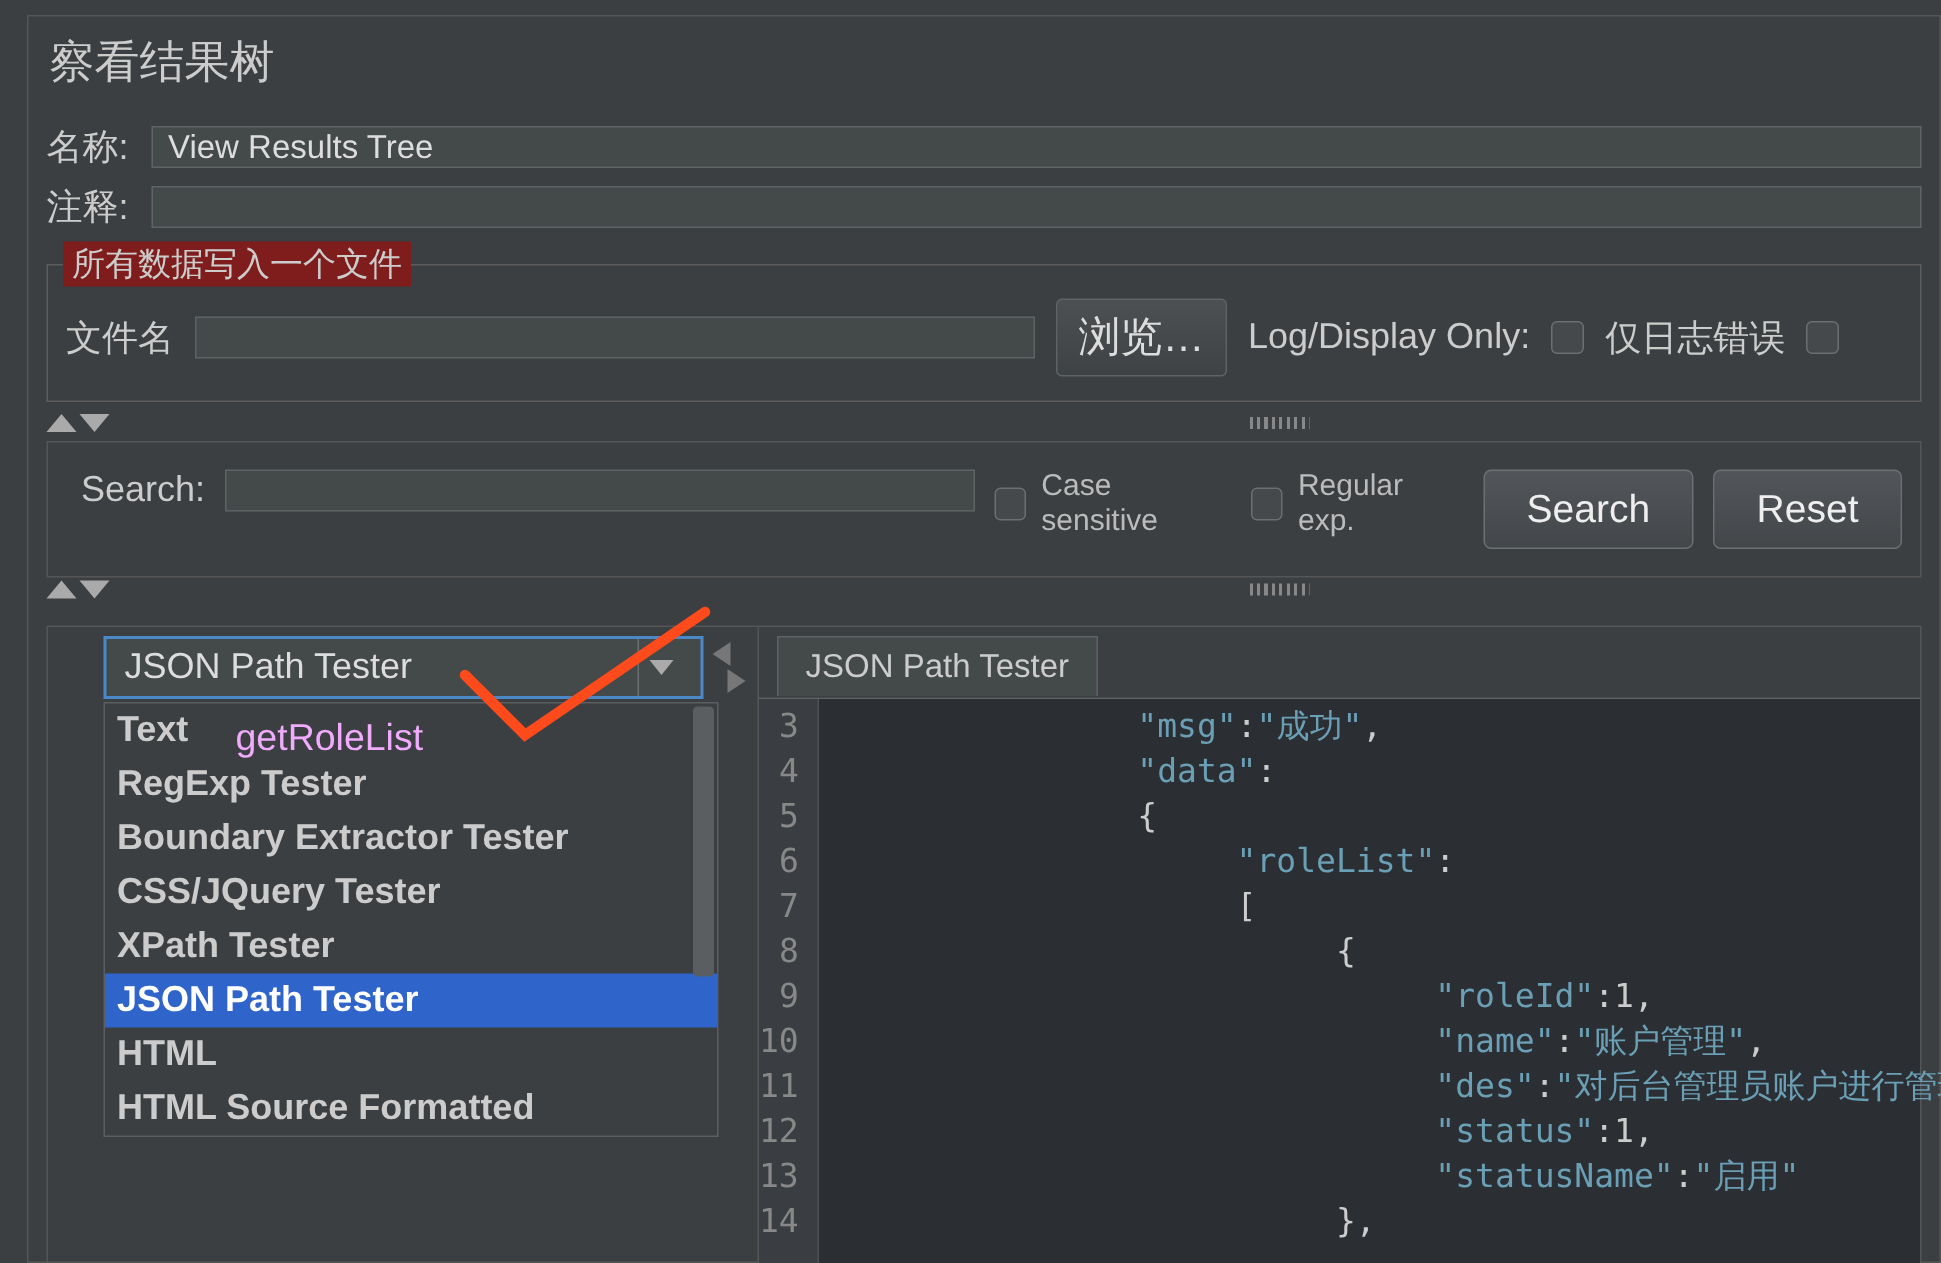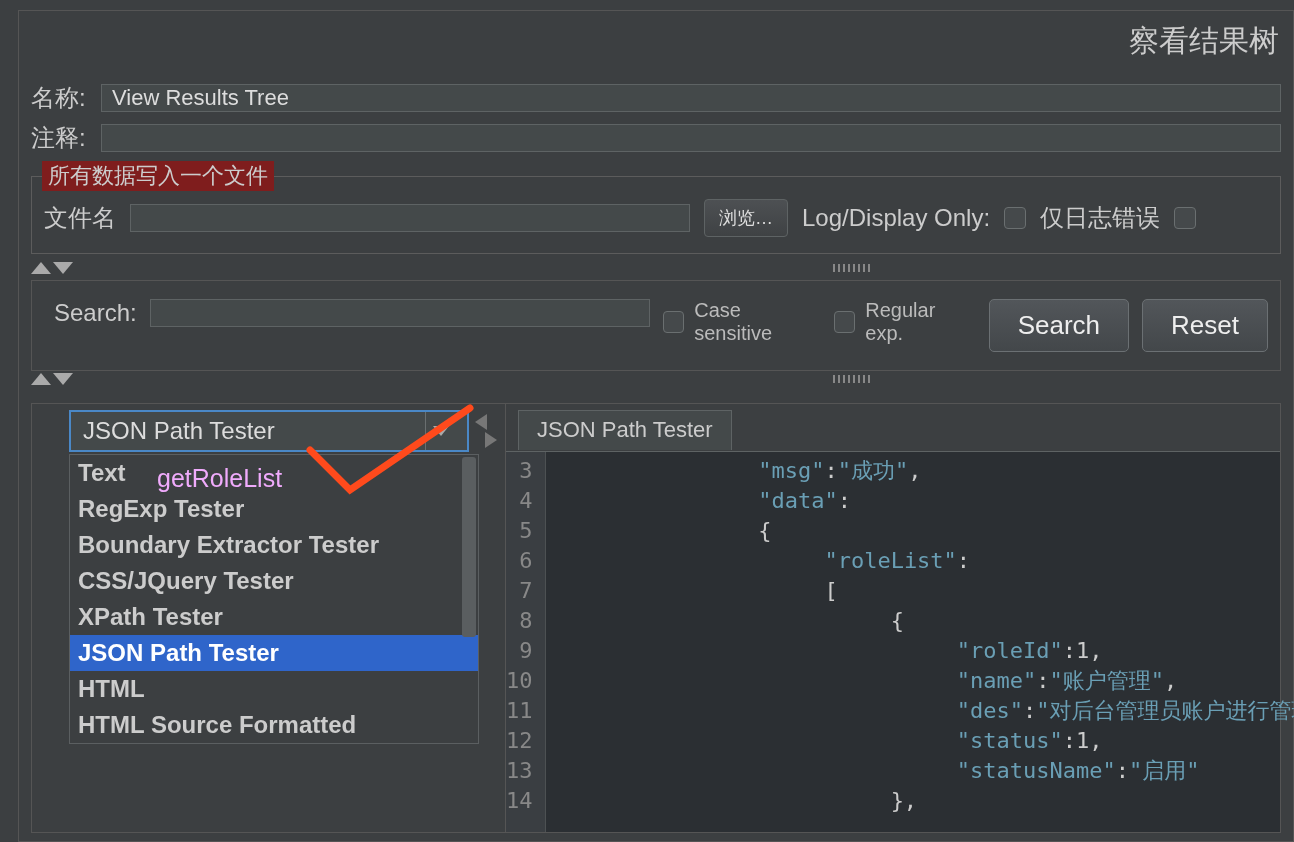--- a/index.html
+++ b/index.html
@@ -1,25 +1,25 @@
 <!DOCTYPE html>
 <html><head>
 <meta charset="utf-8">
 <style>
   html,body{margin:0;padding:0;background:#3c3f41;color:#bbb;font-family:"Helvetica Neue",Arial,"PingFang SC","Microsoft YaHei",sans-serif;font-size:16px;}
   *{box-sizing:border-box;}
   .root{width:1294px;height:842px;overflow:hidden;position:relative;}
   .panel-frame{border:1px solid #555;position:absolute;left:18px;top:10px;right:0;bottom:0;background:#3c3f41;}
-  .panel-title{font-size:30px;color:#ccc;padding:10px 14px 16px 14px;text-align:right;}
+  .panel-title{font-size:30px;color:#ccc;padding:10px 14px 16px 14px;}
   .row{display:flex;align-items:center;padding:4px 12px;}
   .label{font-size:24px;color:#ccc;min-width:70px;}
   .text-input{flex:1;height:28px;background:#44494a;border:1px solid #5e6364;color:#ddd;font-size:22px;padding:4px 10px;}
   .group-box{margin:18px 12px 6px 12px;border:1px solid #5c5c5c;position:relative;padding:22px 12px 16px 12px;display:flex;align-items:center;gap:14px;}
   .group-legend{position:absolute;top:-16px;left:10px;background:#7f1d1d;font-size:22px;color:#ccc;padding:0 6px;}
-  .btn{background:linear-gradient(#4d5053,#3f4244);border:1px solid #5e6364;color:#ddd;font-size:18px;padding:6px 14px;border-radius:4px;}
+  .btn{background:linear-gradient(#4d5053,#3f4244);border:1px solid #5e6364;color:#ddd;font-size:28px;padding:6px 14px;border-radius:4px;}
   .static-label{font-size:24px;color:#ccc;}
   .checkbox{width:22px;height:22px;border:1px solid #6a6f70;border-radius:4px;background:#45494b;display:inline-block;vertical-align:middle;}
   .tri-row{display:flex;align-items:center;gap:6px;padding:2px 12px;}
   .tri{width:0;height:0;border-left:10px solid transparent;border-right:10px solid transparent;}
   .tri.up{border-bottom:12px solid #aaa;}
   .tri.down{border-top:12px solid #aaa;}
   .grip{width:40px;height:8px;background:repeating-linear-gradient(90deg,#888 0 2px,transparent 2px 5px);margin:0 auto;}
   .search-bar{display:flex;align-items:flex-start;gap:13px;padding:18px 12px 18px 22px;border:1px solid #555;margin:4px 12px 0 12px;}
   .search-bar .search-lbl{font-size:24px;color:#ccc;}
   .search-bar .text-input{flex:0 0 500px;}

